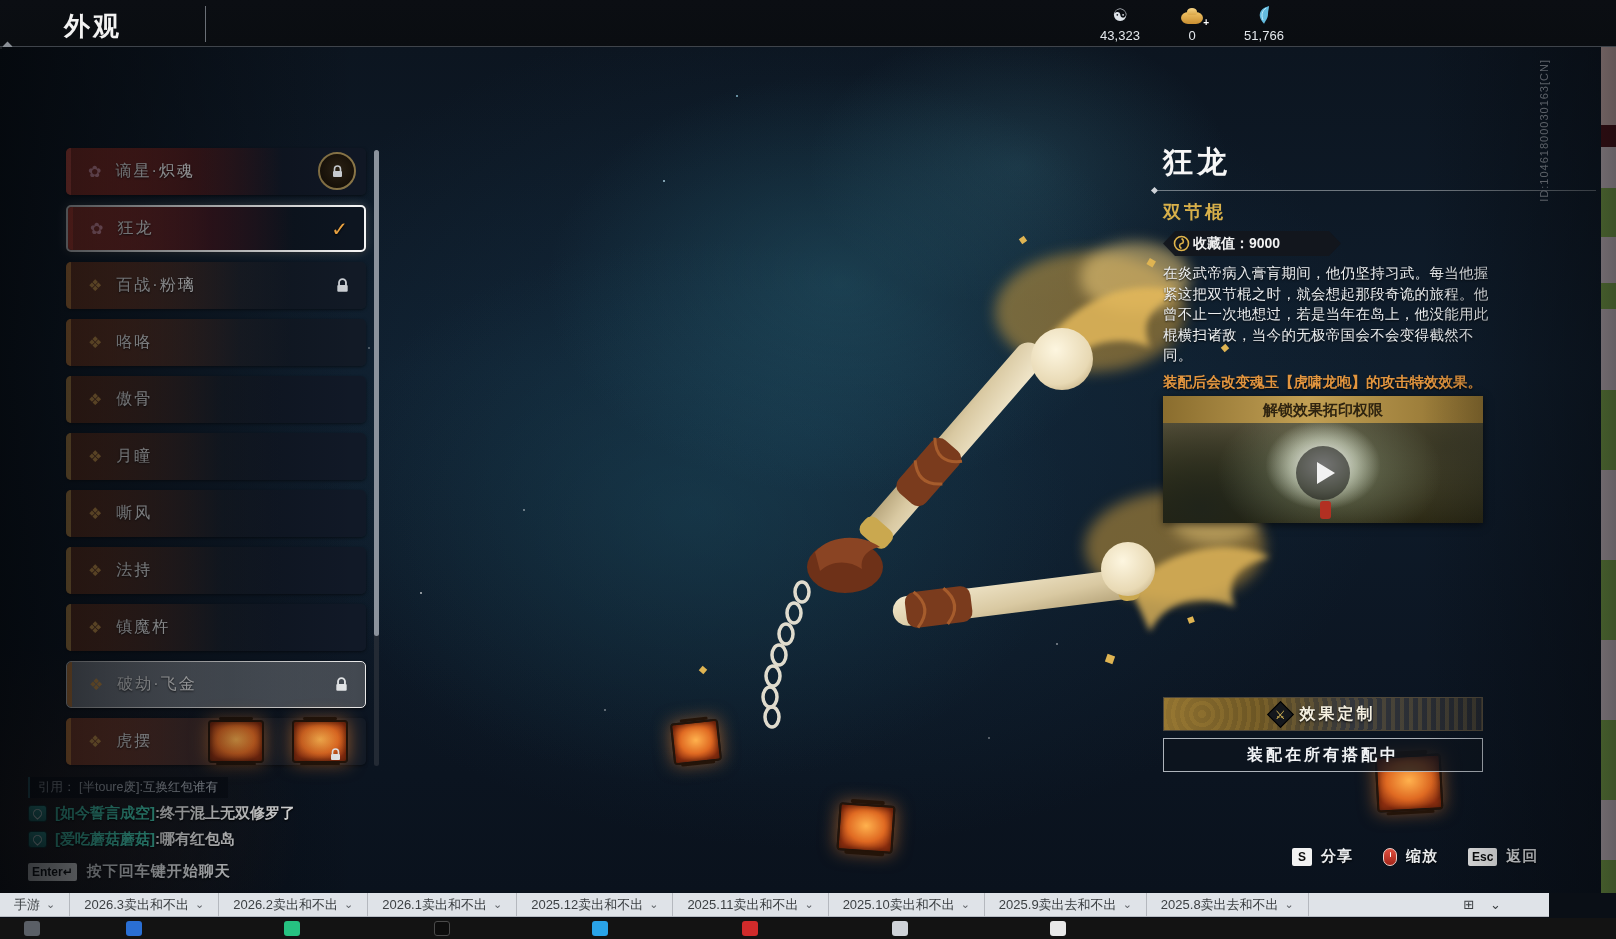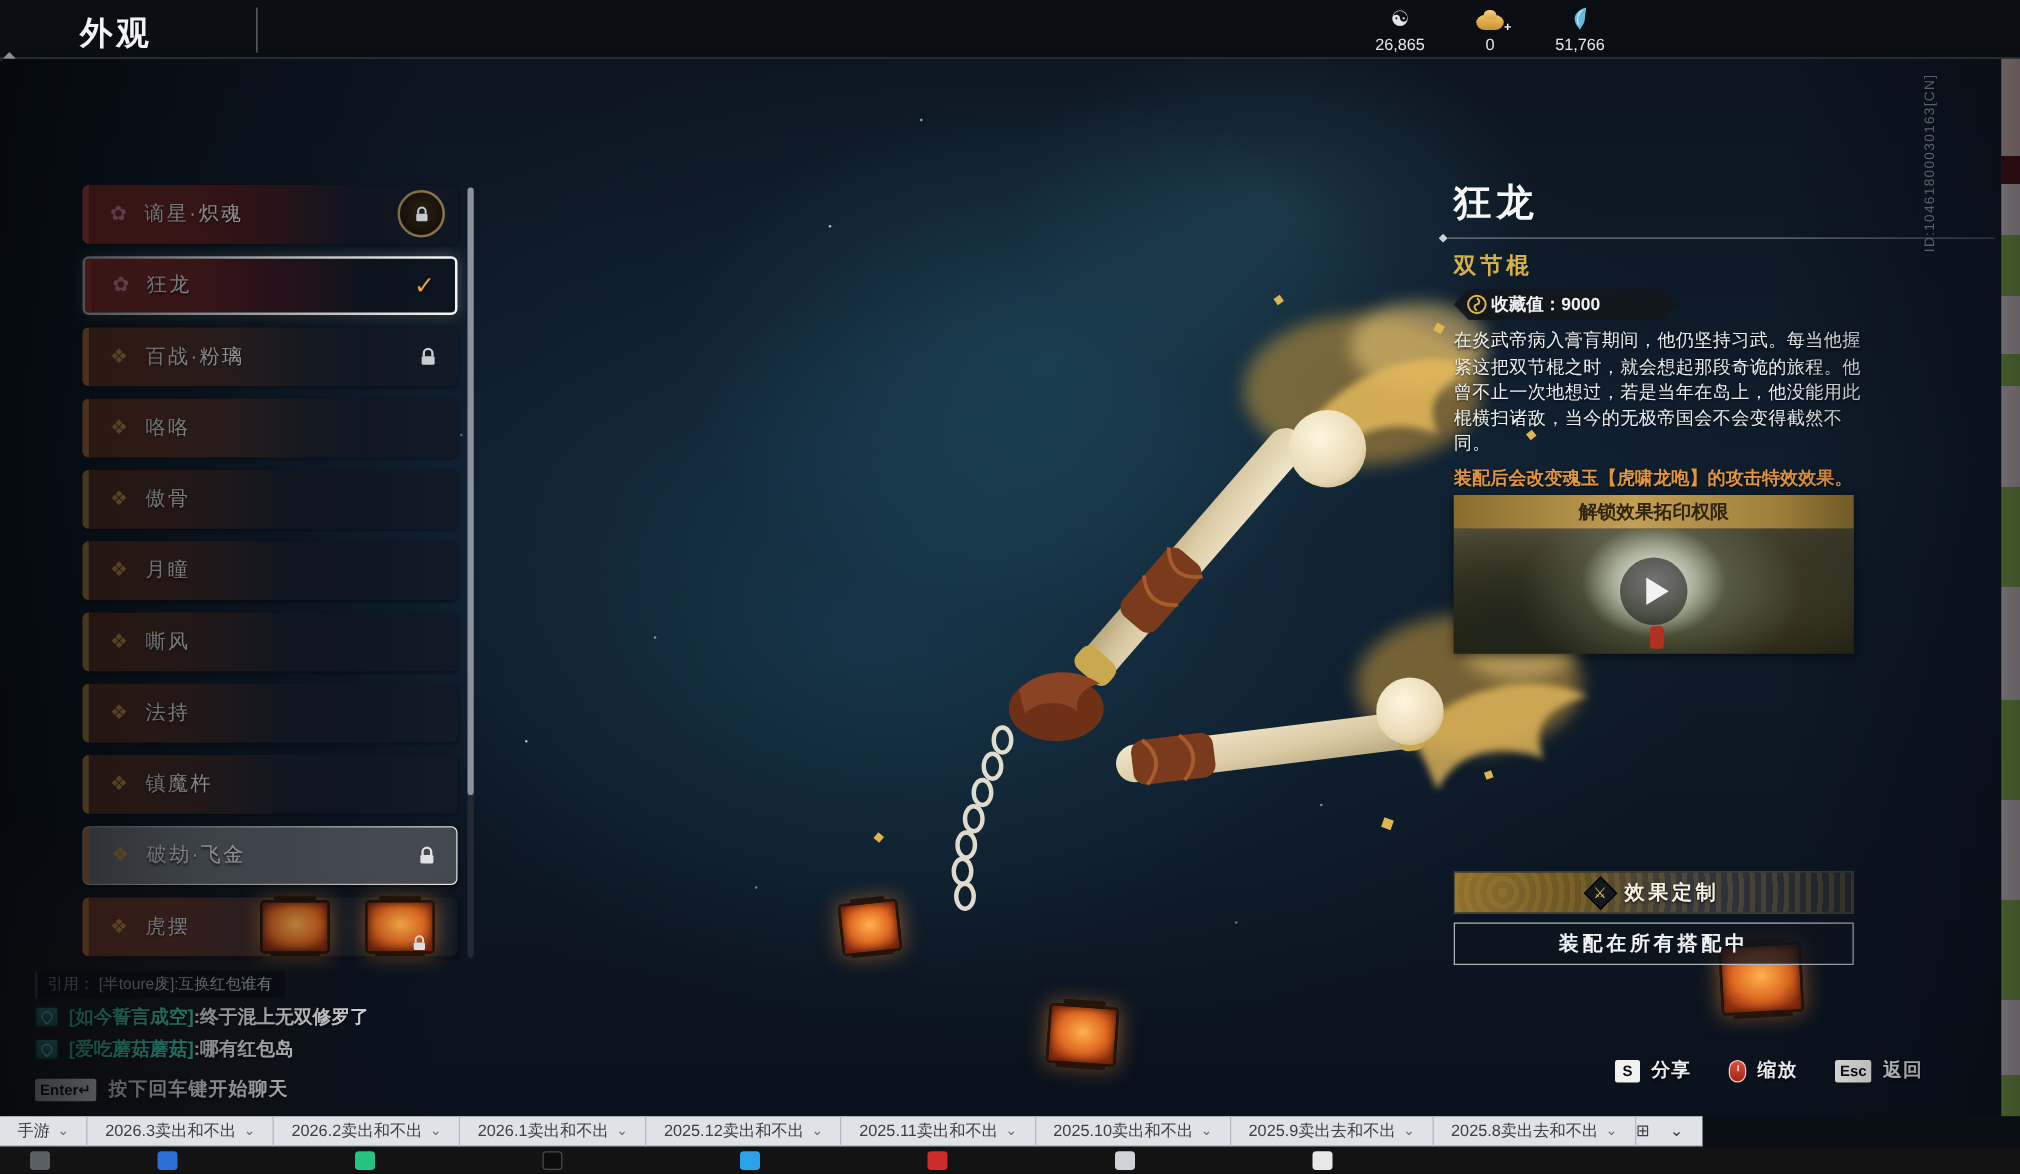--- a/index.html
+++ b/index.html
@@ -172,21 +172,21 @@
   .id-mark { position:absolute; left:1538px; top:12px; writing-mode:vertical-rl;
     transform:rotate(180deg); font-size:11px; color:#8e949c; letter-spacing:1px; }
   .edge-strip { position:absolute; left:1601px; top:0; width:15px; height:846px;
     background:linear-gradient(180deg,
       #edc9c3 0 78px, #541014 78px 100px, #f3dfe3 100px 141px, #8fbe4f 141px 190px,
       #f3dfe3 190px 236px, #8fbe4f 236px 262px, #f3dfe3 262px 343px, #8fbe4f 343px 423px,
       #f3dfe3 423px 513px, #8fbe4f 513px 593px, #f3dfe3 593px 673px, #8fbe4f 673px 753px,
       #f3dfe3 753px 813px, #8fbe4f 813px 846px); }
 
   
-  .tabbar { position:absolute; left:0; top:893px; width:1362px; height:24px; background:#dfe3e8;
+  .tabbar { position:absolute; left:0; top:893px; width:1549px; height:24px; background:#dfe3e8;
     display:flex; align-items:center; border-bottom:1px solid #b8bcc2; }
   .tab { display:flex; align-items:center; justify-content:center; gap:6px; height:24px;
     padding:0 14px; border-right:1px solid #b4b8be; cursor:pointer; }
   .tab .tlabel { font-size:13px; color:#3c4043; white-space:nowrap; }
   .tab .tchev { font-size:11px; color:#5f6368; }
   .tab-tools { margin-left:auto; margin-right:48px; display:flex; gap:16px; }
   .tab-tools span { font-size:13px; color:#3c4043; cursor:pointer; }
 
   
   .taskbar { position:absolute; left:0; top:918px; width:1616px; height:21px; background:#131313;
@@ -200,21 +200,21 @@
 
   <div class="topbar">
     <div class="title">外观</div>
     <div class="vsep"></div>
     <div class="diamond"></div>
     <div class="currencies">
       <div class="currency">
         <div class="cicon">
             <span class="taiji">☯</span>
           </div>
-        <div class="cval">26,865</div>
+        <div class="cval">43,323</div>
       </div>
       <div class="currency">
         <div class="cicon">
             <span class="ingot">
               <span class="plus">+</span>
             </span>
           </div>
         <div class="cval">0</div>
       </div>
       <div class="currency">

